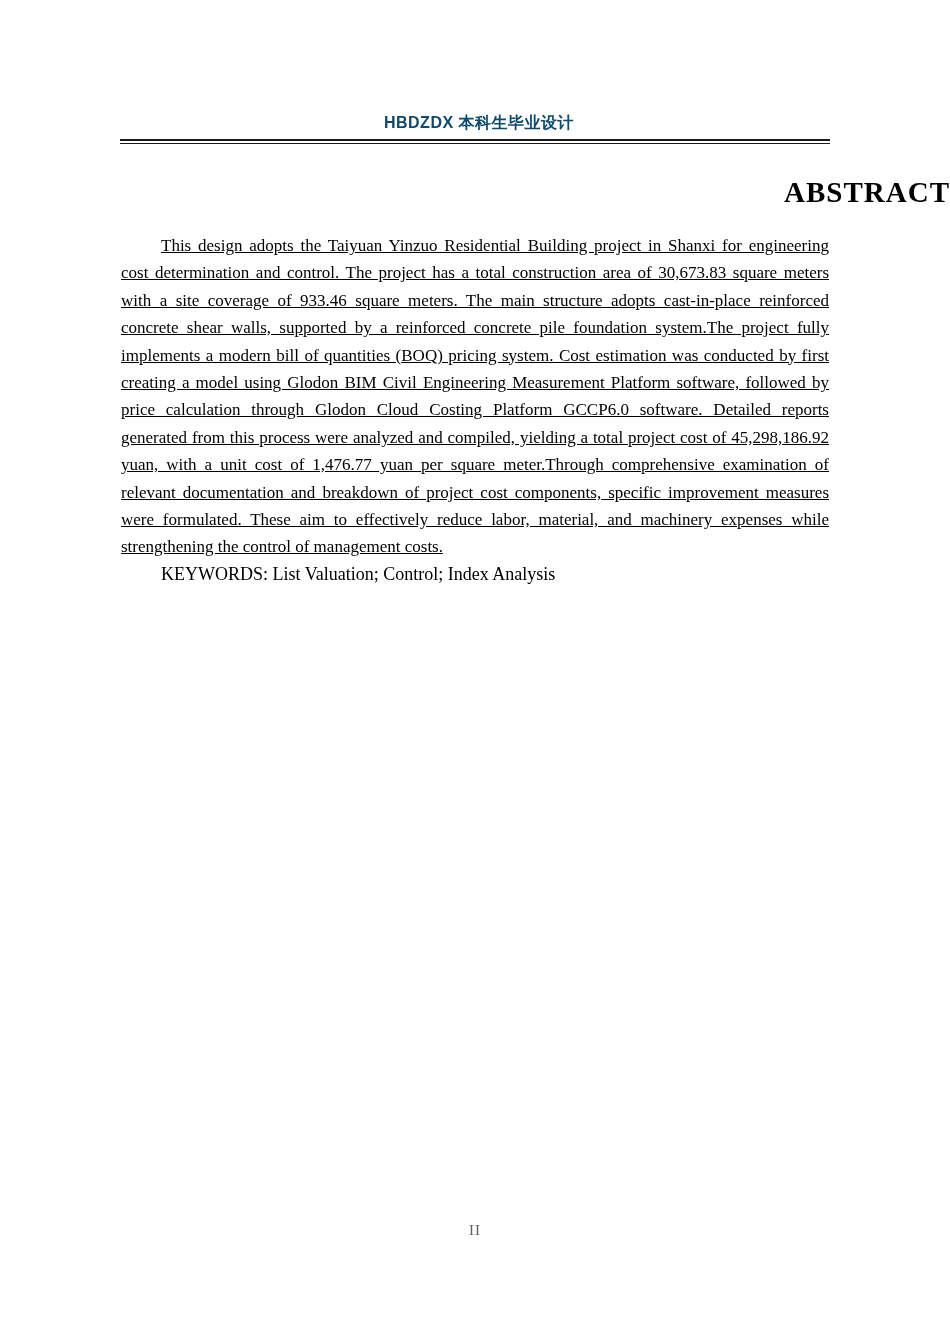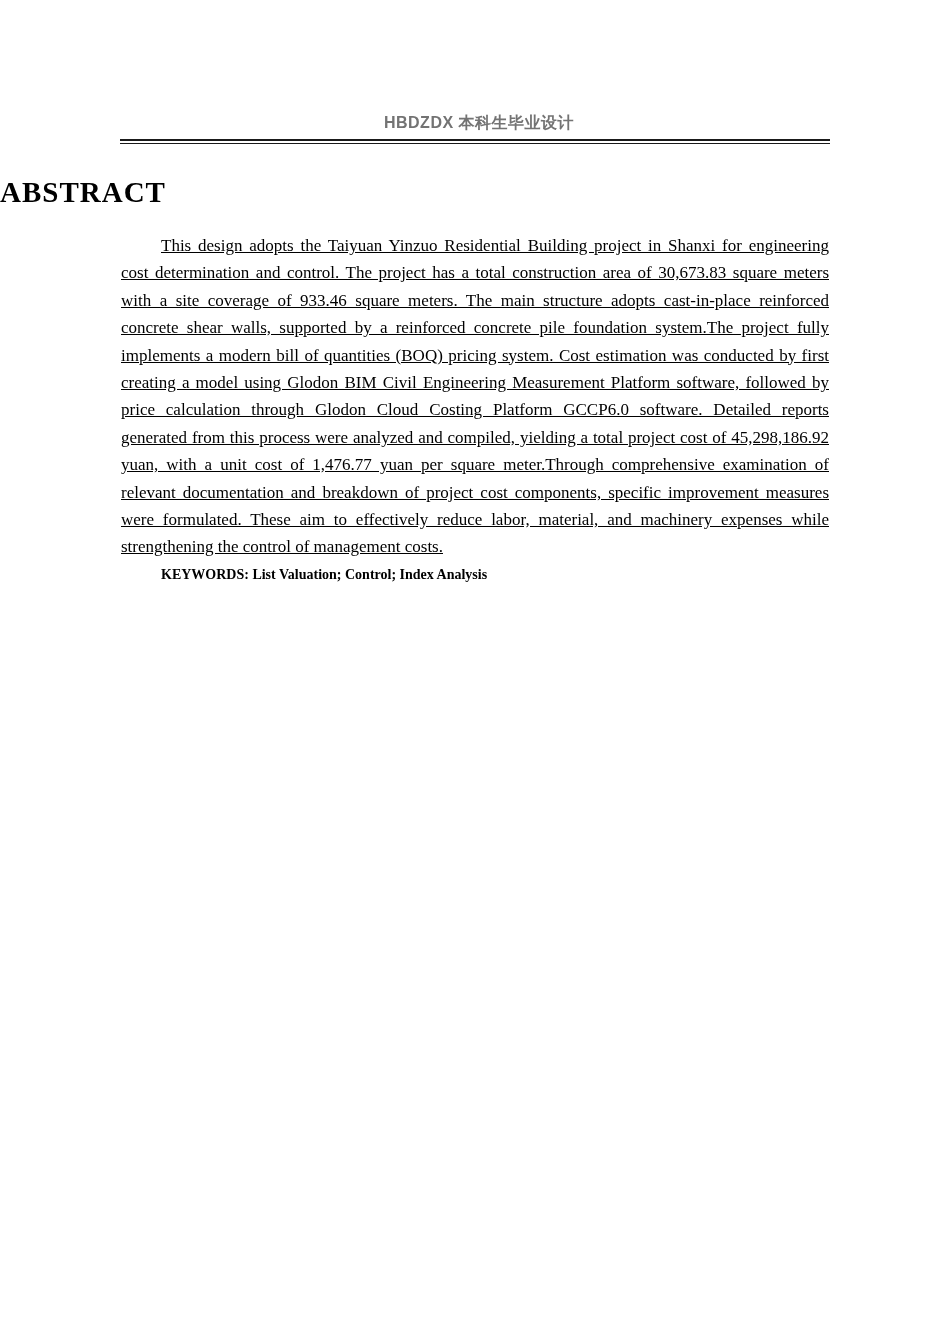--- a/index.html
+++ b/index.html
@@ -19,56 +19,55 @@
   }
   .header {
     padding-top: 112px;
   }
   .header-text {
     text-align: center;
     font-family: "Liberation Sans", "DejaVu Sans", sans-serif;
     font-weight: 700;
     font-size: 16px;
     letter-spacing: 0.5px;
-    color: #737373;
+    color: #0c4a6e;
     line-height: 22px;
     padding-left: 8px;
   }
   .header-rule {
     margin: 5px 120px 0 120px;
     height: 2px;
     border-top: 2px solid #1a1a1a;
     border-bottom: 1px solid #1a1a1a;
   }
   .title {
     margin: 32px 0 0 0;
-    text-align: left;
+    text-align: right;
     font-family: "Liberation Serif", serif;
     font-weight: 700;
     font-size: 29px;
     letter-spacing: 1px;
     color: #000000;
   }
   .body-para {
     margin: 23px 121px 0 121px;
     font-size: 17px;
     line-height: 27.4px;
     text-align: justify;
     text-justify: inter-word;
     text-indent: 40px;
     color: #000000;
     text-decoration: underline;
   }
   .keywords {
     margin: 0 121px 4px 121px;
-    font-size: 14px;
+    font-size: 18px;
     line-height: 27.4px;
     text-indent: 40px;
     color: #000000;
-    font-weight: bold;
   }
   .page-number {
     position: absolute;
     top: 1222px;
     left: 0;
     right: 0;
     text-align: center;
     font-size: 15px;
     letter-spacing: 1px;
     color: #5f5f5f;
@@ -84,14 +83,15 @@
     <div class="header-text">HBDZDX 本科生毕业设计</div>
     <div class="header-rule"></div>
   </div>
 
   <h1 class="title">ABSTRACT</h1>
 
   <p class="body-para">This design adopts the Taiyuan Yinzuo Residential Building project in Shanxi for engineering cost determination and control. The project has a total construction area of 30,673.83 square meters with a site coverage of 933.46 square meters. The main structure adopts cast-in-place reinforced concrete shear walls, supported by a reinforced concrete pile foundation system.The project fully implements a modern bill of quantities (BOQ) pricing system. Cost estimation was conducted by first creating a model using Glodon BIM Civil Engineering Measurement Platform software, followed by price calculation through Glodon Cloud Costing Platform GCCP6.0 software. Detailed reports generated from this process were analyzed and compiled, yielding a total project cost of 45,298,186.92 yuan, with a unit cost of 1,476.77 yuan per square meter.Through comprehensive examination of relevant documentation and breakdown of project cost components, specific improvement measures were formulated. These aim to effectively reduce labor, material, and machinery expenses while strengthening the control of management costs.</p>
 
   <p class="keywords">KEYWORDS: List Valuation; Control; Index Analysis</p>
 
+  <div class="page-number">II</div>
 
 </div>
 
 </body></html>

